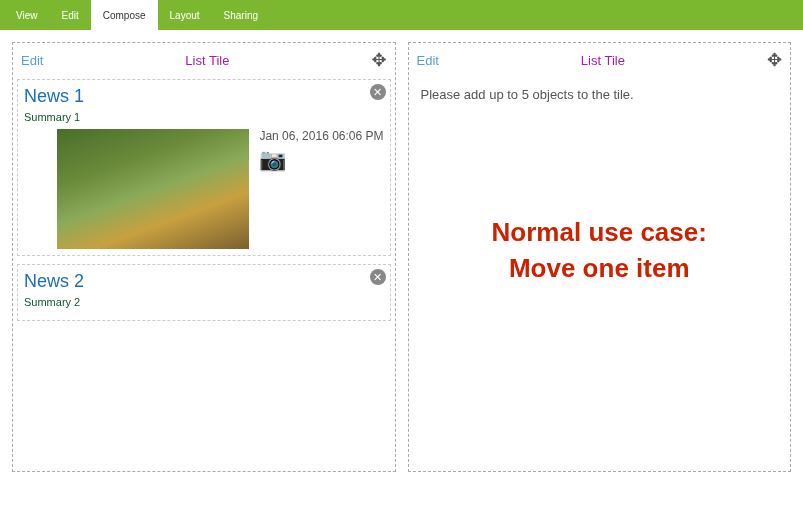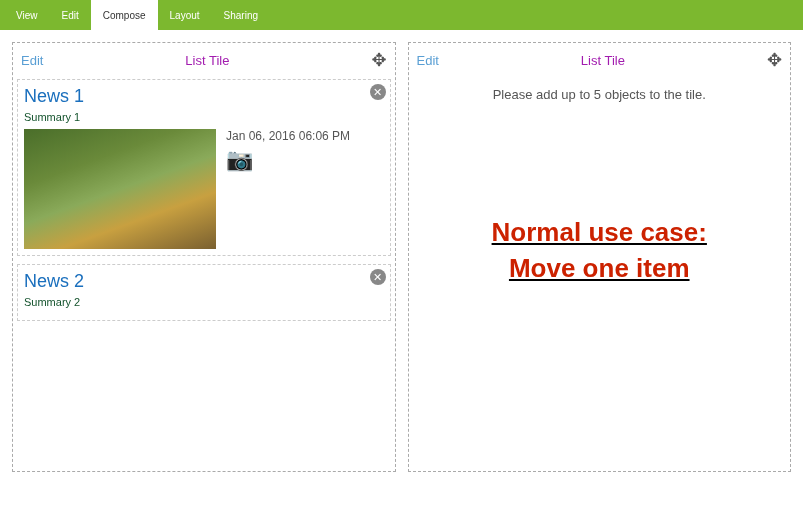--- a/index.html
+++ b/index.html
@@ -82,20 +82,21 @@
     }
     .news-summary {
       color: #14532d;
       font-size: 11px;
       margin-bottom: 6px;
     }
     .news-media {
       display: flex;
       align-items: flex-start;
       gap: 10px;
+      justify-content: flex-end;
     }
     .news-image-placeholder {
       width: 192px;
       height: 120px;
       background: #5a7a3a;
       flex-shrink: 0;
       overflow: hidden;
       position: relative;
     }
     
@@ -145,30 +146,28 @@
       flex: 1;
       min-height: 430px;
       border: 1px dashed #aaa;
       position: relative;
       padding: 4px;
     }
     .add-objects-text {
       color: #555;
       font-size: 13px;
       padding: 8px;
-      text-align: center;
     }
 
     .normal-use-case {
       display: flex;
       flex-direction: column;
       align-items: center;
       justify-content: center;
       height: 280px;
-      text-decoration: underline;
     }
     .normal-use-case-text {
       color: #cc2200;
       font-size: 26px;
       font-weight: bold;
       text-align: center;
       line-height: 1.4;
     }
   </style>
 </head>

